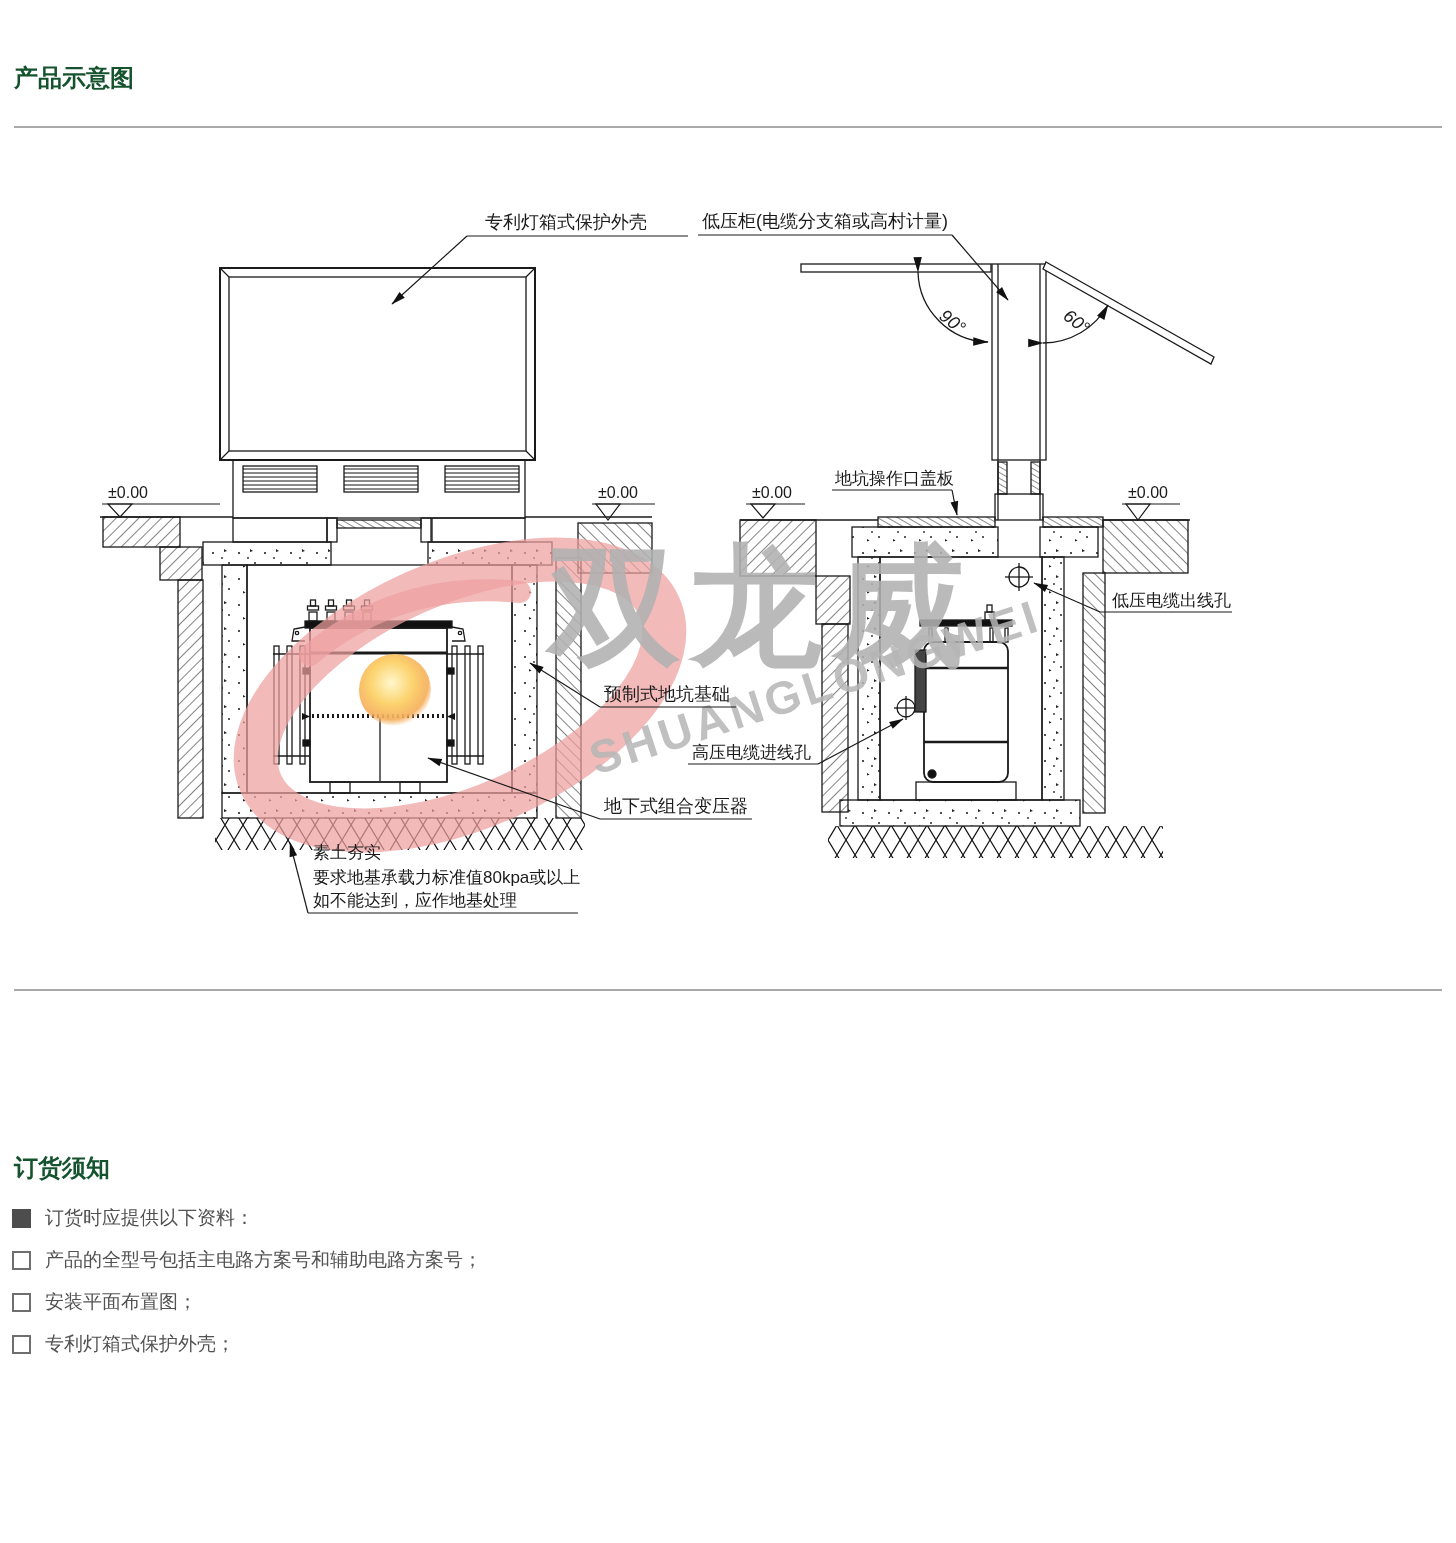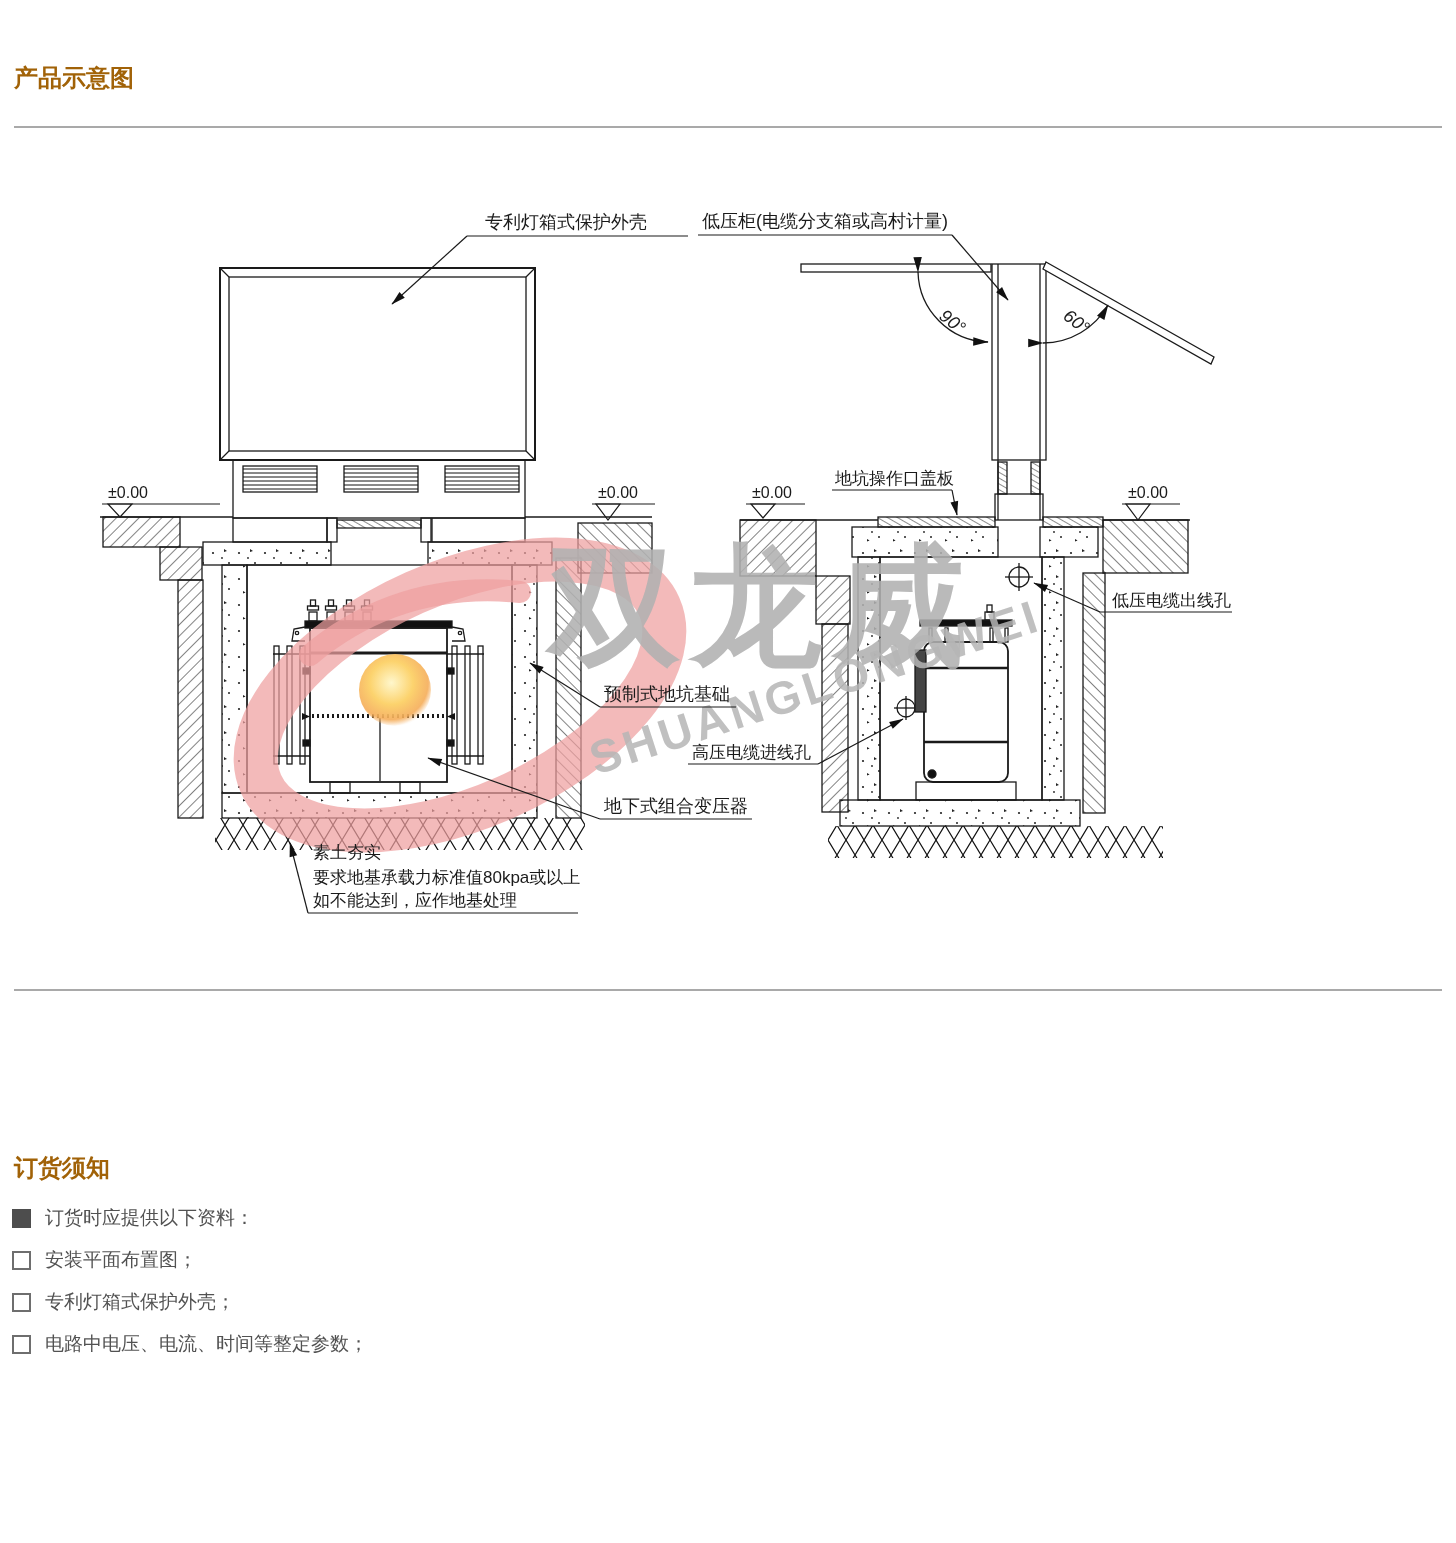--- a/index.html
+++ b/index.html
@@ -1,18 +1,18 @@
 <!DOCTYPE html>
 <html><head>
 <meta charset="utf-8">
 <style>
   html,body{margin:0;padding:0;background:#ffffff;}
   .page{position:relative;width:1456px;height:1543px;background:#fff;overflow:hidden;
         font-family:"Liberation Sans","DejaVu Sans",sans-serif;color:#4d4d4d;}
-  .section-title{position:absolute;left:14px;margin:0;font-size:24px;font-weight:bold;color:#a16207;}
+  .section-title{position:absolute;left:14px;margin:0;font-size:24px;font-weight:bold;color:#14532d;}
   #title-product{top:62px;}
   #title-order{top:1152px;text-align:center;}
   .divider{position:absolute;left:14px;width:1428px;height:0;border-top:2px solid #a9a9a9;}
   #divider-top{top:126px;}
   #divider-mid{top:989px;}
   svg.diagram{position:absolute;top:0;left:0;}
   .order-list{position:absolute;left:12px;top:1208px;list-style:none;margin:0;padding:0;}
   .order-list li{display:flex;align-items:flex-end;margin-bottom:22px;font-size:19px;line-height:20px;color:#525252;}
   .sq{flex:0 0 auto;width:15px;height:15px;margin-right:14px;margin-top:1px;border:2px solid #6e6e6e;background:#fff;}
   .sq.filled{background:#4d4d4d;border-color:#4d4d4d;}
@@ -349,25 +349,25 @@
 
   <h2 class="section-title" id="title-order">订货须知</h2>
 
   <ul class="order-list">
     <li>
       <span class="sq filled"></span>
       <span>订货时应提供以下资料：</span>
     </li>
     <li>
       <span class="sq"></span>
+      <span>产品的全型号包括主电路方案号和辅助电路方案号；</span>
+    </li>
+    <li>
+      <span class="sq"></span>
       <span>安装平面布置图；</span>
     </li>
     <li>
       <span class="sq"></span>
       <span> 专利灯箱式保护外壳；</span>
     </li>
-    <li>
-      <span class="sq"></span>
-      <span>电路中电压、电流、时间等整定参数；</span>
-    </li>
   </ul>
 
 </div>
 
 </body></html>

